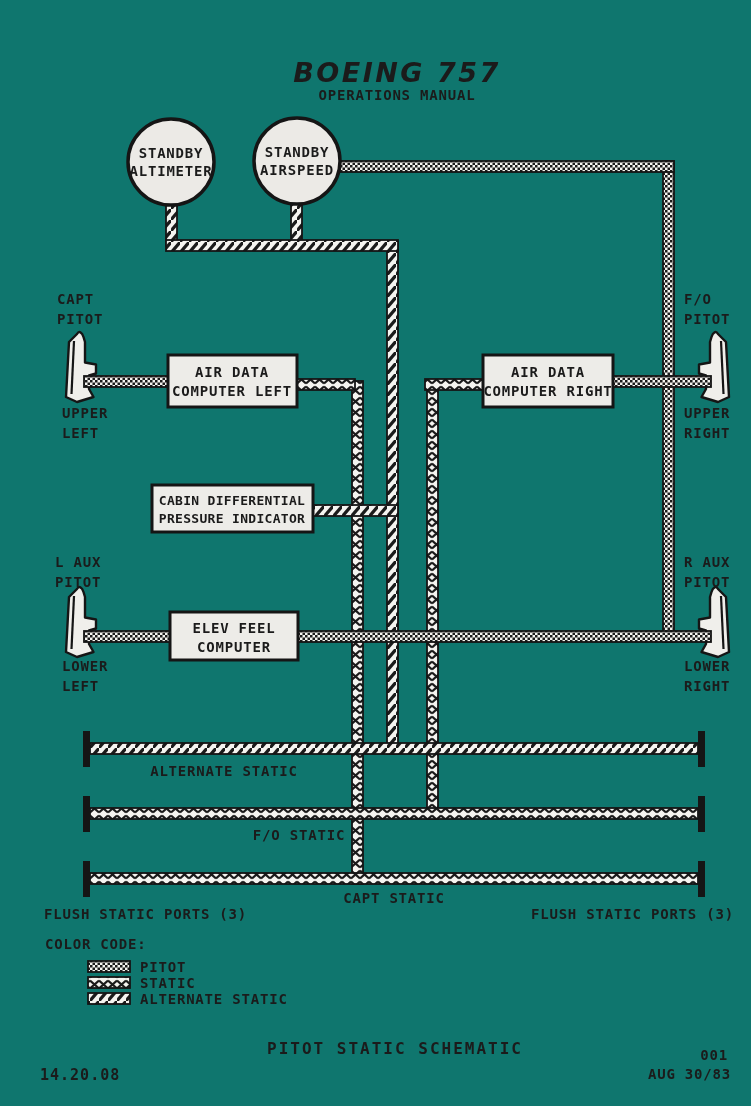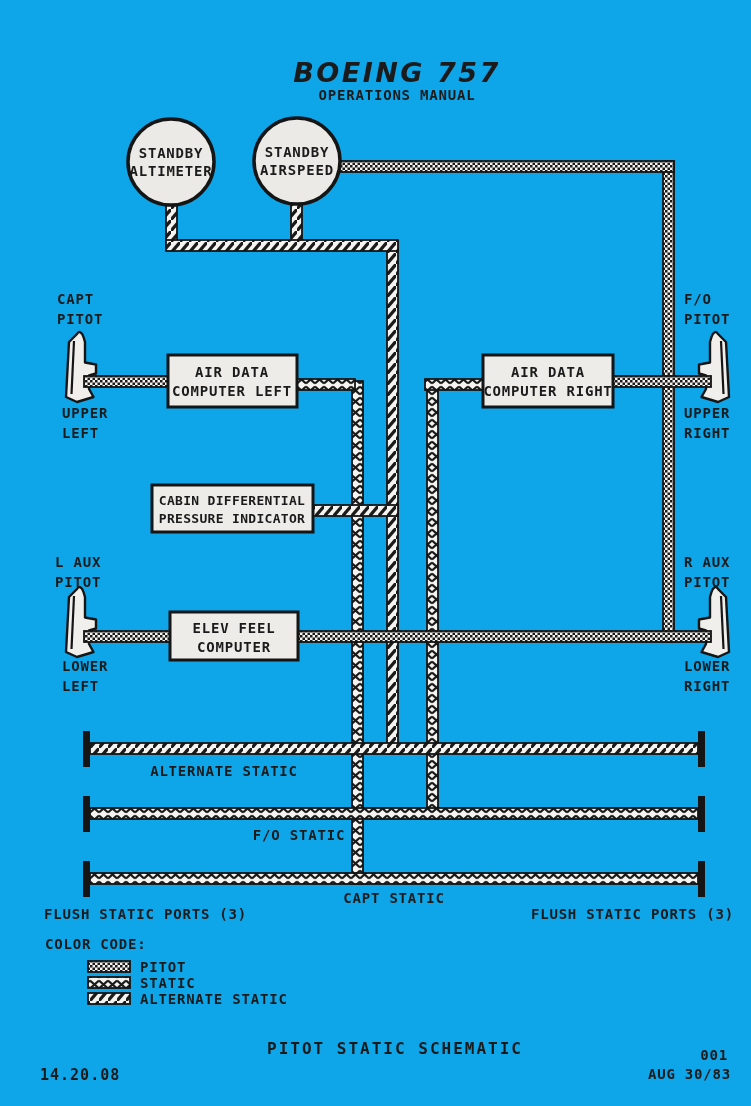--- a/index.html
+++ b/index.html
@@ -1,18 +1,18 @@
 <!DOCTYPE html>
 <html><head>
 <meta charset="utf-8">
 <style>
   html,body{margin:0;padding:0;background:#b7b6b2;}
   .page{
     width:751px;height:1106px;position:relative;margin:0 auto;
-    background:#0ea5e9;
+    background:#0f766e;
     font-family:"DejaVu Sans Mono","Liberation Mono",monospace;
     overflow:hidden;
   }
   svg{display:block;}
   text{
     font-family:"DejaVu Sans Mono","Liberation Mono",monospace;
     font-weight:bold;
     fill:#1b1b1b;
   }
   .t14{font-size:14px;letter-spacing:0.8px;}

